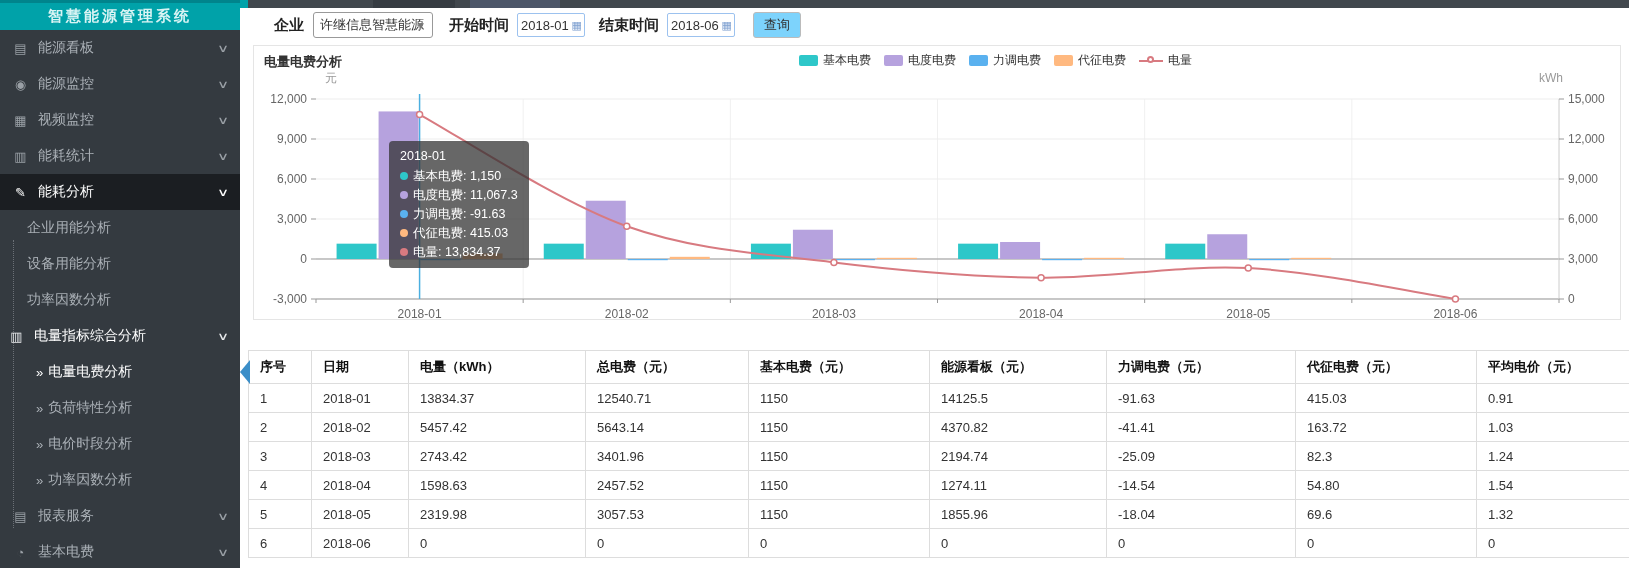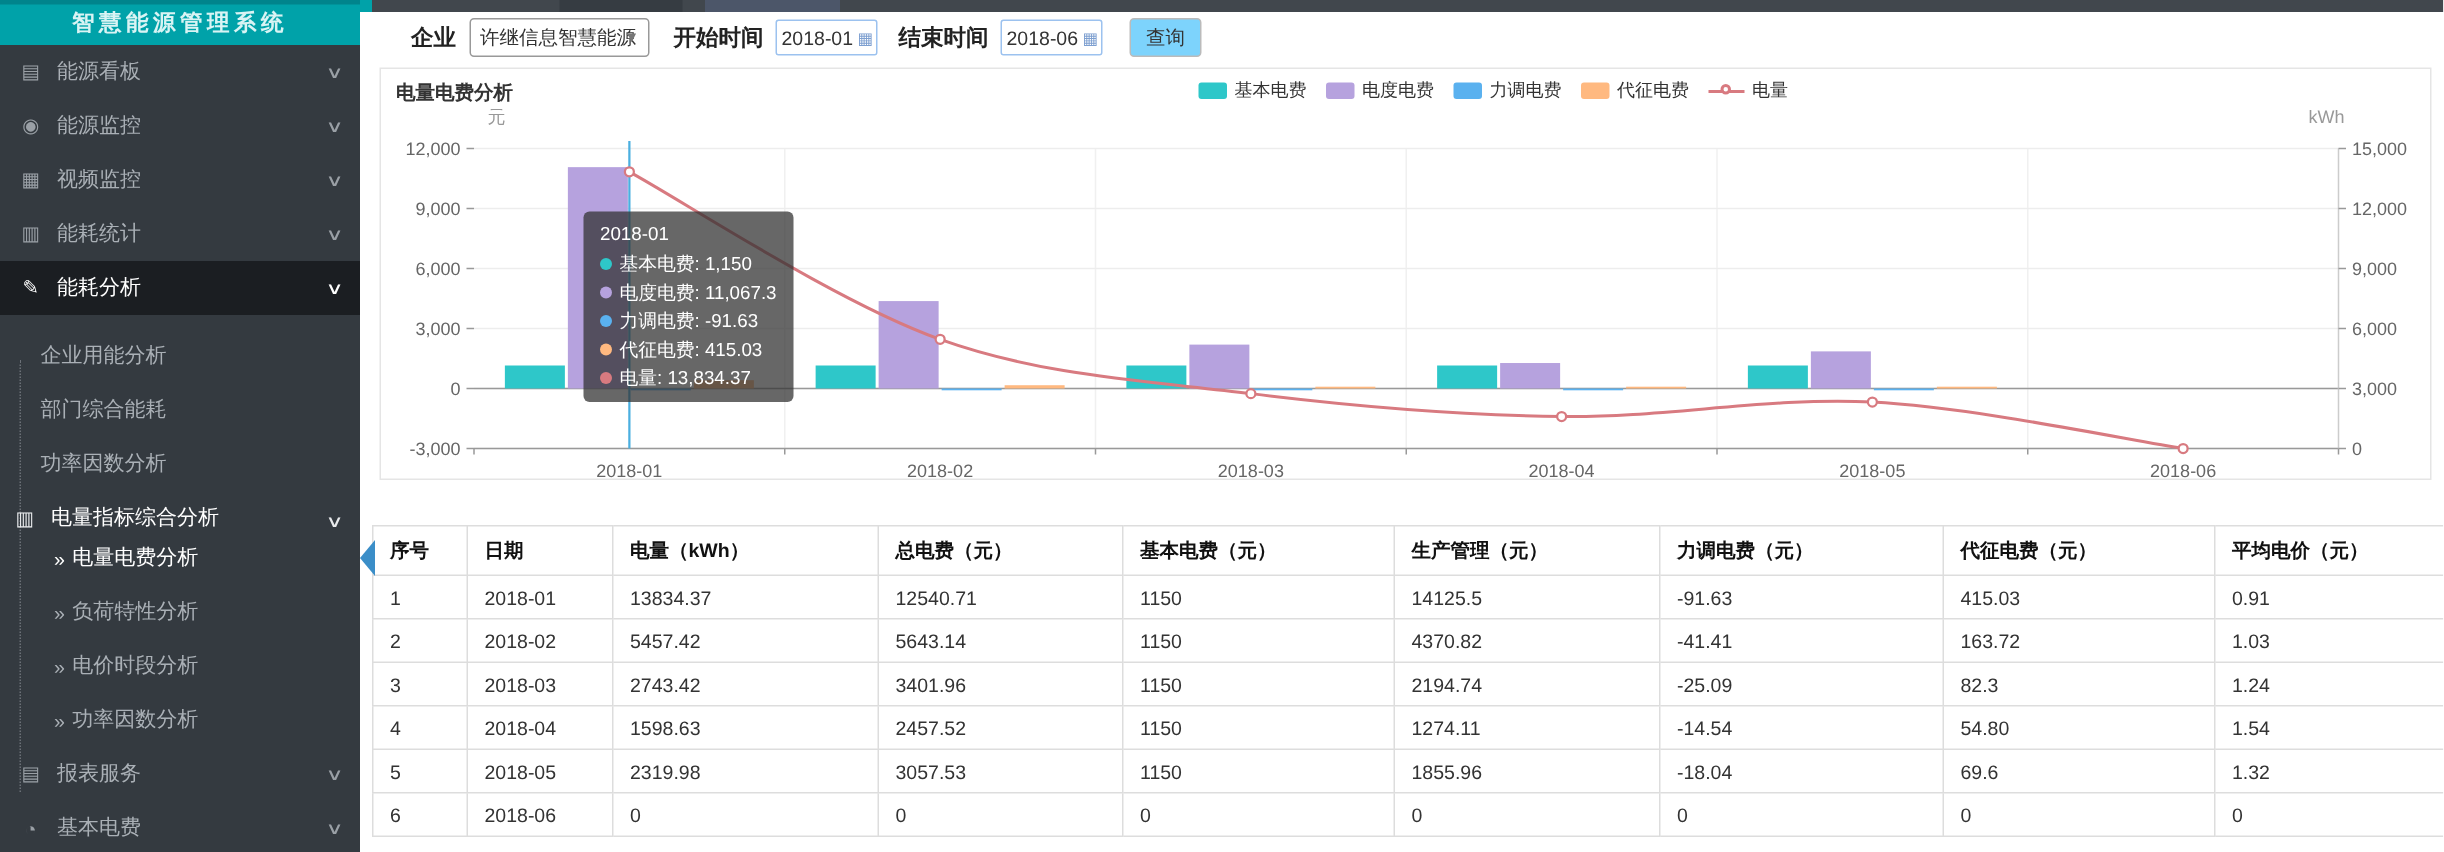--- a/index.html
+++ b/index.html
@@ -9,21 +9,21 @@
 
   
   .sidebar { position:absolute; left:0; top:0; width:240px; height:568px; background:#343a40; z-index:20; }
   .brand { height:30px; background:#00a2a9; border-top:3px solid #00848c; color:#d9f4f4;
     font-size:15px; font-weight:bold; letter-spacing:3px; text-align:center; line-height:26px; }
   .nav { position:relative; }
   .connector { position:absolute; left:13px; top:210px; height:288px; border-left:1px dotted #6b7077; }
   .nav-item { position:relative; height:36px; display:flex; align-items:center; color:#aab0b6; font-size:14px; cursor:pointer; }
   .nav-item .ico { width:17px; margin:0 9px 0 12px; font-size:13px; text-align:center; color:#9aa0a6; }
   .nav-item .chev { position:absolute; right:13px; font-size:11px; transform:scaleX(1.5); color:#9aa0a6; }
-  .nav-item.lvl2 { padding-left:27px;align-items:flex-end; }
+  .nav-item.lvl2 { padding-left:27px; }
   .nav-item.lvl2.has-ico { padding-left:0; }
   .nav-item.lvl2.has-ico .ico { margin-left:8px; }
   .nav-item.lvl3 { padding-left:36px; }
   .nav-item.lvl3 .arr { margin-right:5px; font-size:13px; }
   .nav-item.active1 { background:#1b1e22; color:#fff; }
   .nav-item.active1 .ico, .nav-item.active1 .chev { color:#fff; }
   .nav-item.bright { color:#fff; }
   .nav-item.bright .ico, .nav-item.bright .chev { color:#e8eaec; }
   .nav-item.active3 { color:#fff; }
   .marker { position:absolute; right:-10px; top:50%; margin-top:-12px; width:0; height:0; z-index:30;
@@ -102,21 +102,21 @@
         </div>
         <div class="nav-item lvl1 has-ico active1">
           <span class="ico">✎</span>
           <span>能耗分析</span>
           <span class="chev">∨</span>
         </div>
         <div class="nav-item lvl2">
           <span>企业用能分析</span>
         </div>
         <div class="nav-item lvl2">
-          <span>部门综合能耗</span>
+          <span>设备用能分析</span>
         </div>
         <div class="nav-item lvl2">
           <span>功率因数分析</span>
         </div>
         <div class="nav-item lvl2 has-ico bright">
           <span class="ico">▥</span>
           <span>电量指标综合分析</span>
           <span class="chev">∨</span>
         </div>
         <div class="nav-item lvl3 active3">
@@ -311,21 +311,21 @@
             <col style="width:181px">
             <col style="width:300px">
         </colgroup>
         <thead>
             <tr id="thead-row">
               <th>序号</th>
               <th>日期</th>
               <th>电量（kWh）</th>
               <th>总电费（元）</th>
               <th>基本电费（元）</th>
-              <th>生产管理（元）</th>
+              <th>能源看板（元）</th>
               <th>力调电费（元）</th>
               <th>代征电费（元）</th>
               <th>平均电价（元）</th>
             </tr>
           </thead>
         <tbody id="tbody">
             <tr>
               <td>1</td>
               <td>2018-01</td>
               <td>13834.37</td>

